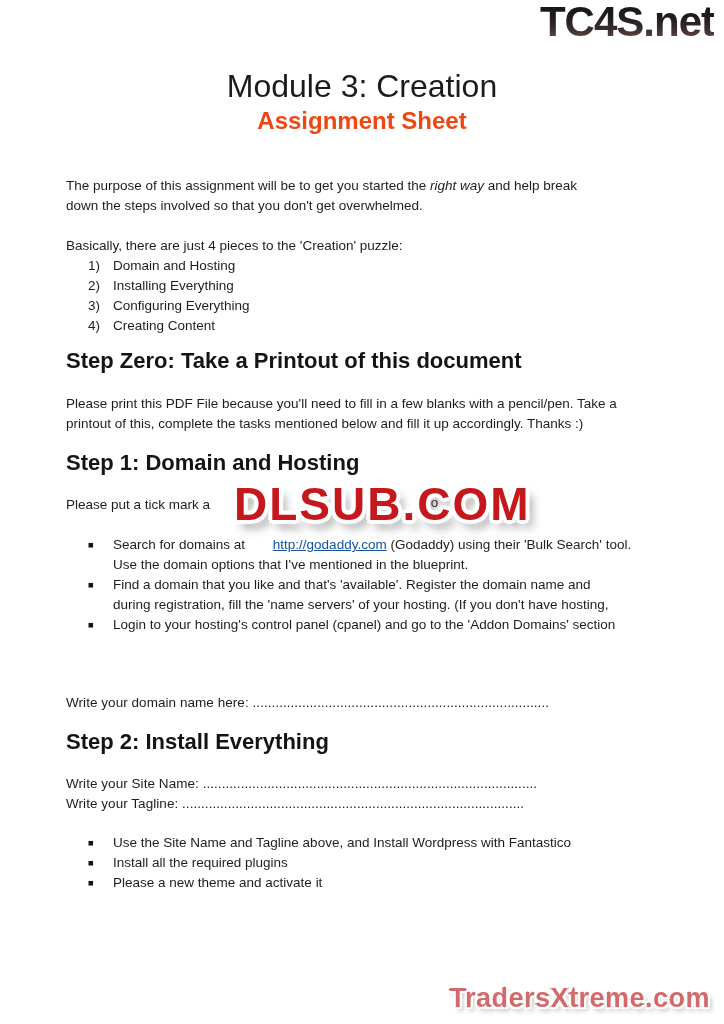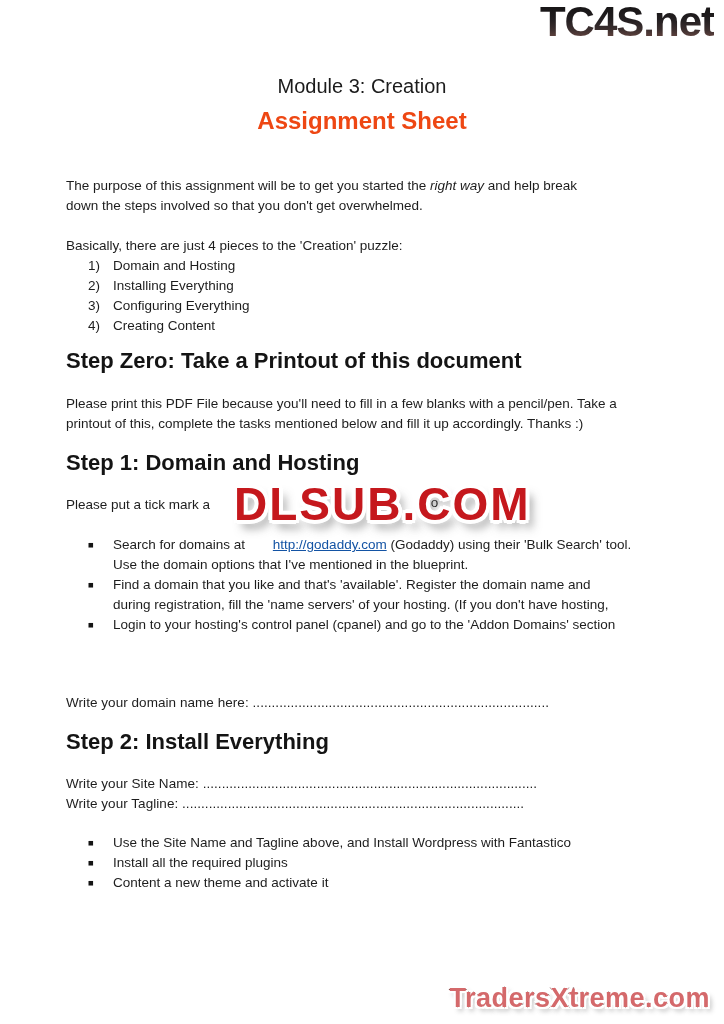--- a/index.html
+++ b/index.html
@@ -16,21 +16,21 @@
   @supports (-webkit-background-clip: text){
     .brand-top{
       background:linear-gradient(180deg,#0f0f0f 0%,#231f21 45%,#3a2e2e 65%,#8a5850 100%);
       -webkit-background-clip:text;background-clip:text;color:transparent;
       text-shadow:none;
     }
   }
   
   .title{
     position:absolute;top:70px;left:0;width:724px;text-align:center;
-    font-size:20px;line-height:32px;color:#1b1b1b;
+    font-size:32px;line-height:32px;color:#1b1b1b;
   }
   .subtitle{
     position:absolute;top:106px;left:0;width:724px;text-align:center;
     font-size:24px;line-height:30px;font-weight:700;color:#ee4713;
   }
   
   .content{position:absolute;left:66px;top:0;width:606px;font-size:13.5px;}
   .abs{position:absolute;left:0;}
   .line{white-space:nowrap;line-height:20px;}
   .h2{font-size:22px;font-weight:700;color:#141414;white-space:nowrap;line-height:22px;}
@@ -158,21 +158,21 @@
       <div class="li">
         <span class="bullet">■</span>
         <div class="line">Use the Site Name and Tagline above, and Install Wordpress with Fantastico</div>
       </div>
       <div class="li">
         <span class="bullet">■</span>
         <div class="line">Install all the required plugins</div>
       </div>
       <div class="li">
         <span class="bullet">■</span>
-        <div class="line">Content a new theme and activate it</div>
+        <div class="line">Please a new theme and activate it</div>
       </div>
     </div>
 
   </div>
 
   <div class="watermark">DLSUB.COM</div>
 
   <div class="brand-bottom">TradersXtreme.com</div>
 
 </div>

